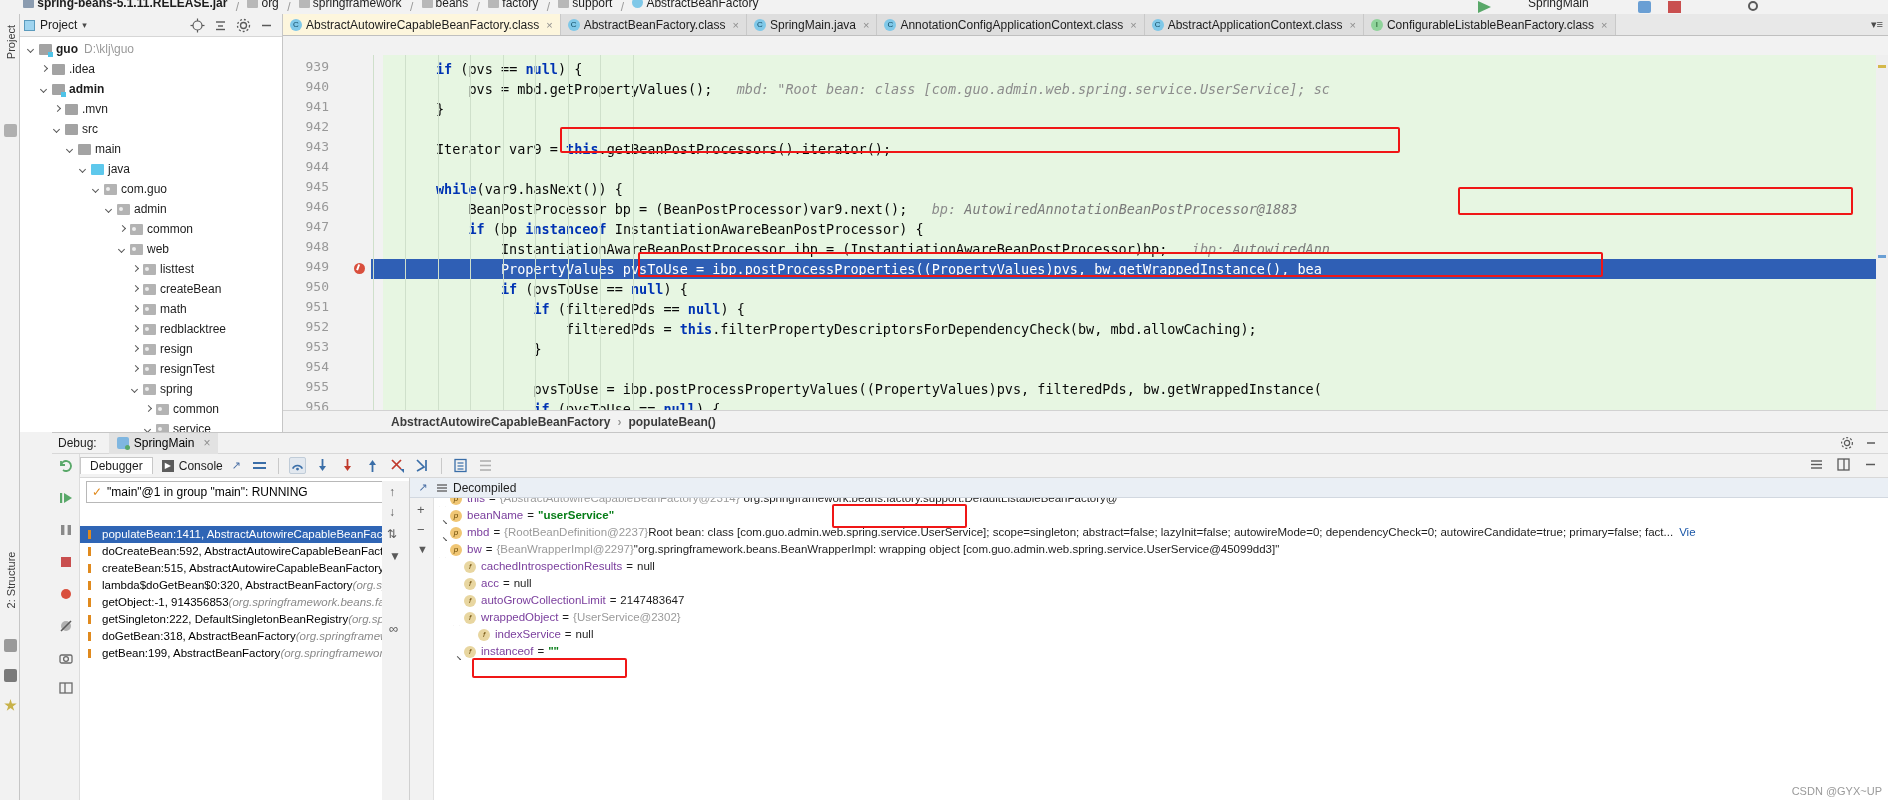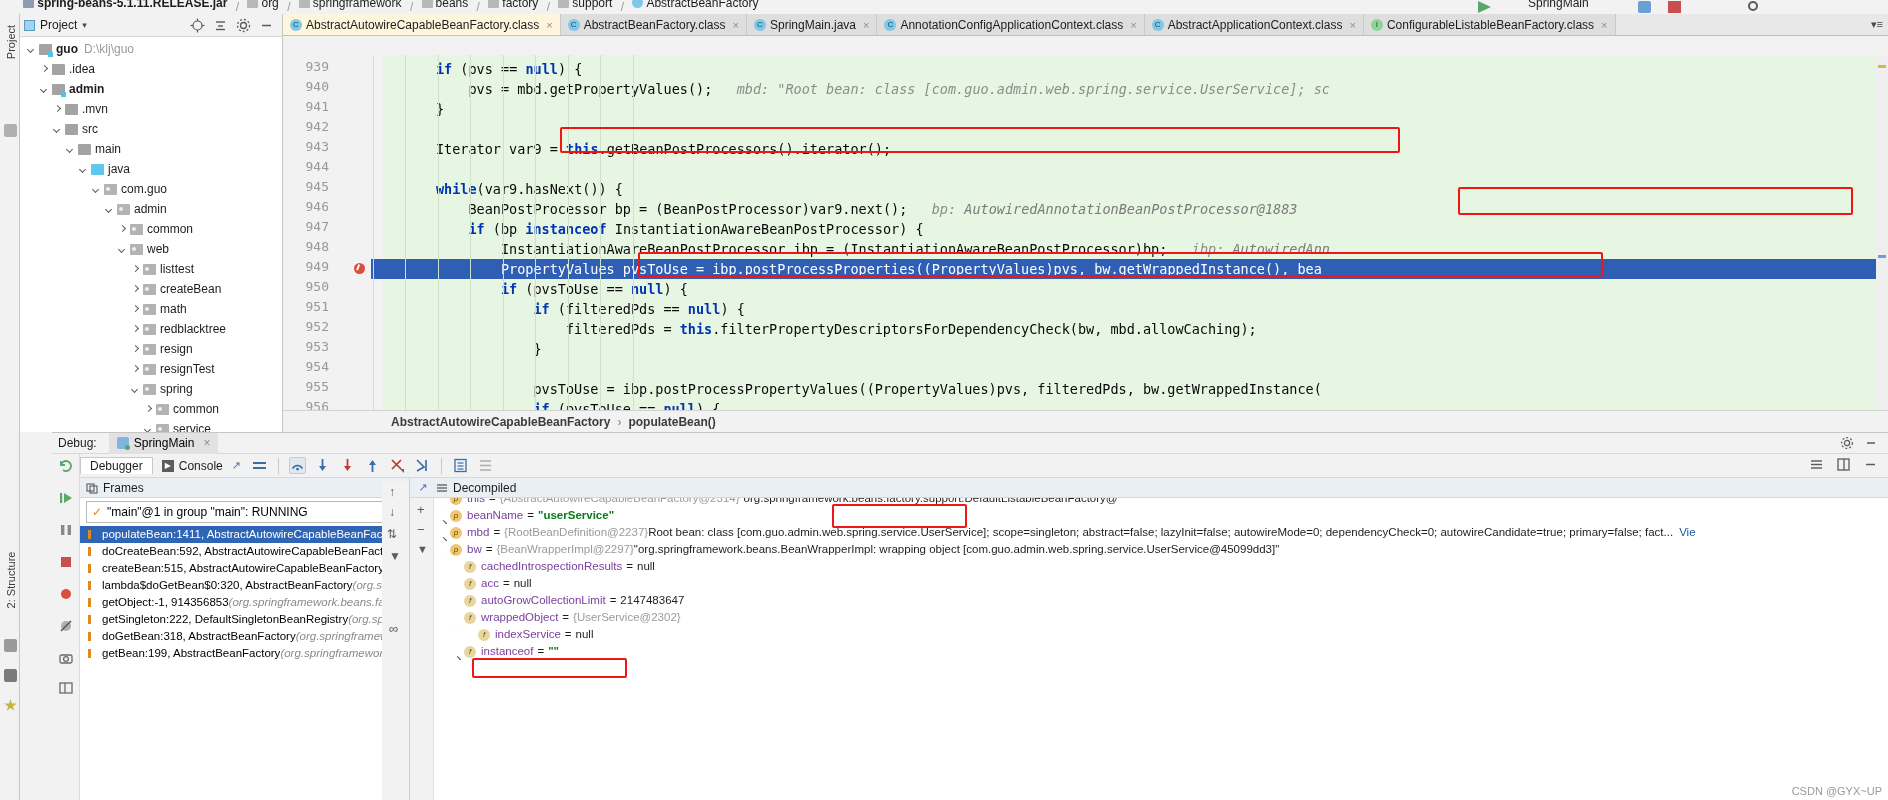--- a/index.html
+++ b/index.html
@@ -643,29 +643,20 @@
           </svg>
       </span>
       <span class="ti" style="margin-right:8px">
         <svg width="15" height="15" viewBox="0 0 15 15">
             <line x1="3" y1="7.5" x2="12" y2="7.5" stroke="#5a5a5a" stroke-width="1.5"></line>
           </svg>
       </span>
     </div>
 
     <div class="framespane">
-      <div class="ph">
-        <span class="hico">
-          <svg width="12" height="12" viewBox="0 0 12 12">
-              <rect x="1" y="2" width="7" height="7" fill="none" stroke="#5a5a5a" stroke-width="1.1"></rect>
-              <rect x="4" y="4" width="7" height="7" fill="none" stroke="#5a5a5a" stroke-width="1.1"></rect>
-            </svg>
-        </span>
-        <span>Frames</span>
-      </div>
       <div class="threadsel">
         <span class="chk">✓</span>
         <span>"main"@1 in group "main": RUNNING</span>
         <span class="spacer"></span>
         <span style="color:#5a5a5a;font-size:9px">▾</span>
       </div>
       <div class="frames" id="frames">
           <div class="frow sel">
             <span class="fmico"></span>
             <span>populateBean:1411, AbstractAutowireCapableBeanFactory</span>

